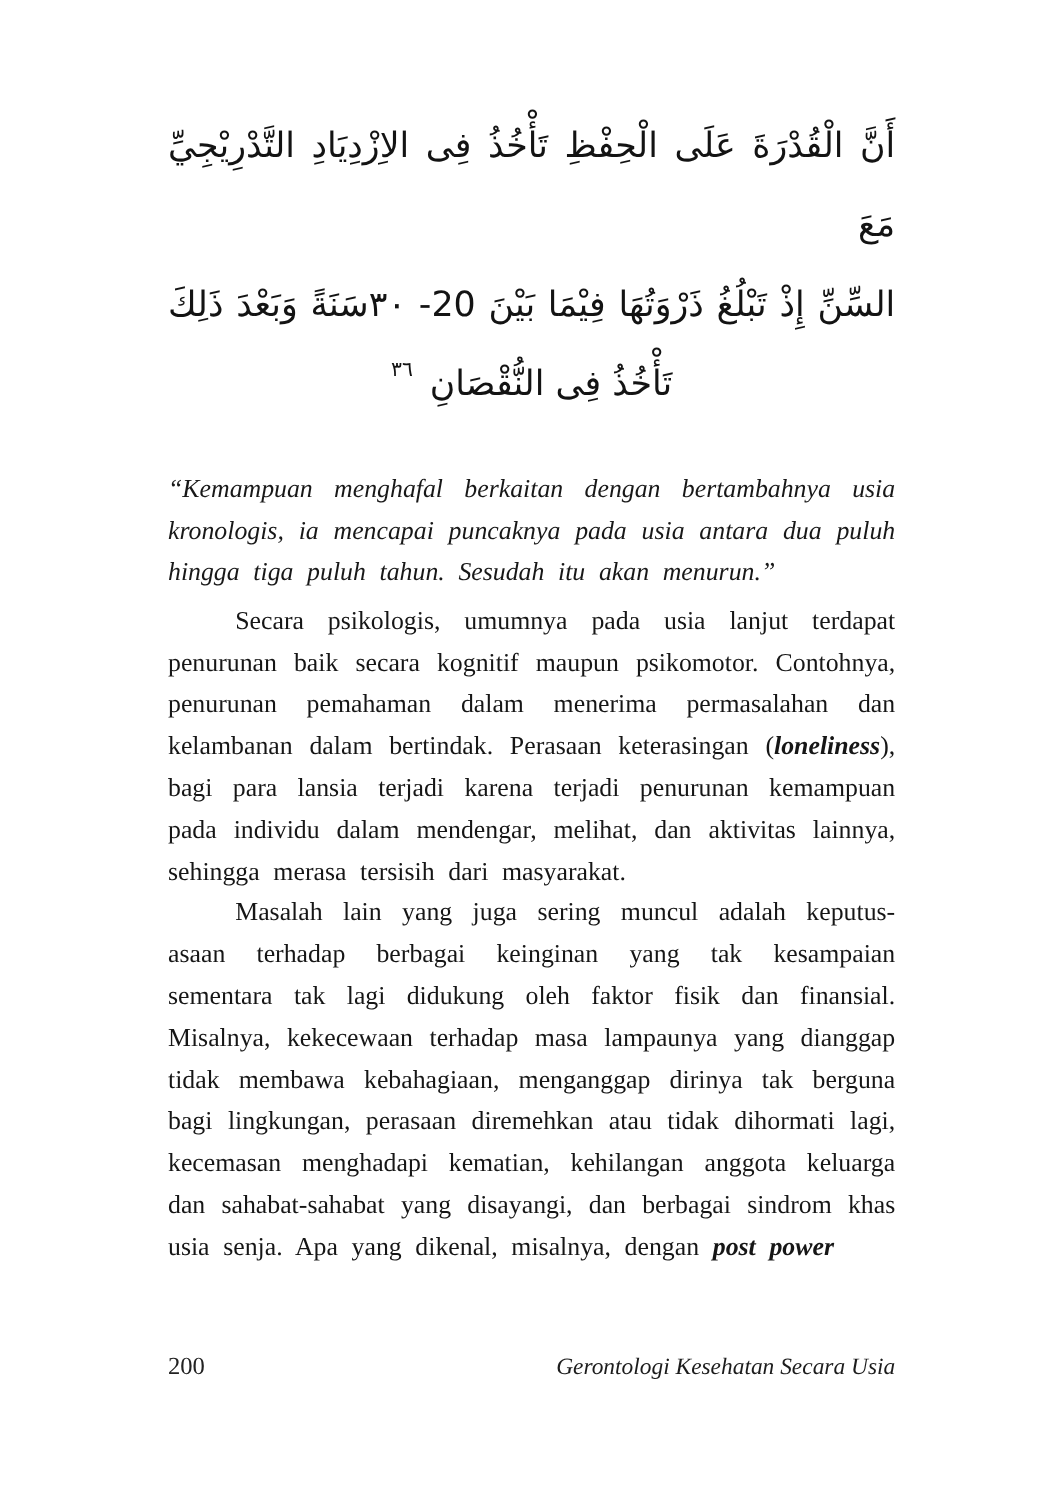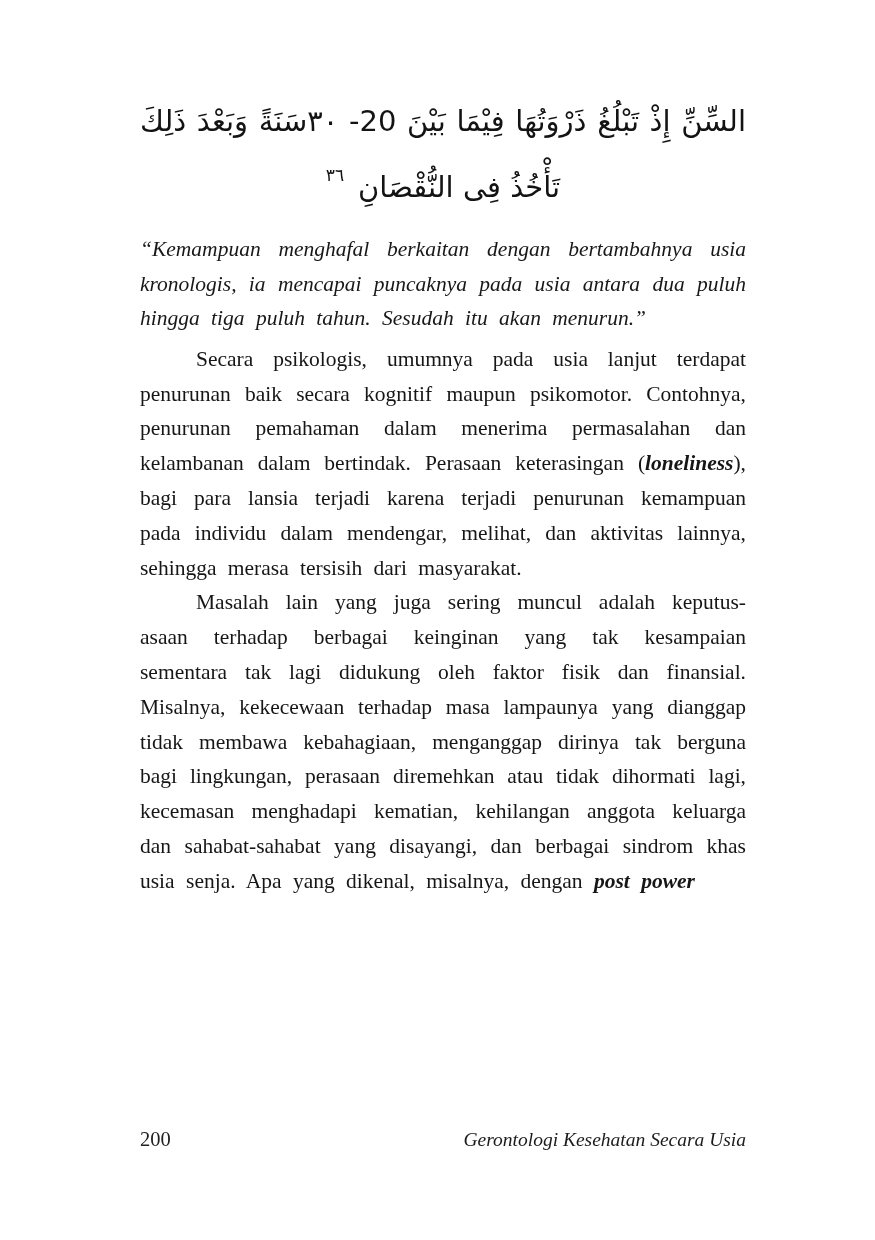--- a/index.html
+++ b/index.html
@@ -30,21 +30,21 @@
   .ar-just { text-align: justify; text-align-last: justify; }
   .ar-center { text-align: center; }
   .fn-marker {
     font-size: 17px;
     vertical-align: 16px;
     margin-right: 14px;
     line-height: 0;
   }
   
   .translation {
-    margin: 12px 0 6px 0;
+    margin: 38px 0 6px 0;
     font-style: italic;
     font-size: 21.5px;
     line-height: 34.6px;
     text-align: justify;
     word-spacing: 6px;
     color: #181818;
   }
   
   .body-para {
     margin: 0;
@@ -69,20 +69,21 @@
   .page-number { font-size: 20.5px; color: #222; }
   .running-title { font-style: italic; font-size: 19.5px; color: #1c1c1c; }
 </style>
 </head>
 <body>
 
 <div class="page">
   <main class="content">
 
     <div class="arabic-block" dir="rtl">
+      <div class="ar-line ar-just">أَنَّ الْقُدْرَةَ عَلَى الْحِفْظِ تَأْخُذُ فِى الاِزْدِيَادِ التَّدْرِيْجِيِّ مَعَ</div>
       <div class="ar-line ar-just">السِّنِّ إِذْ تَبْلُغُ ذَرْوَتُهَا فِيْمَا بَيْنَ 20- ٣٠سَنَةً وَبَعْدَ ذَلِكَ</div>
       <div class="ar-line ar-center"><span>تَأْخُذُ فِى النُّقْصَانِ</span><sup class="fn-marker">٣٦</sup></div>
     </div>
 
     <blockquote class="translation">“Kemampuan menghafal berkaitan dengan bertambahnya usia kronologis, ia mencapai puncaknya pada usia antara dua puluh hingga tiga puluh tahun. Sesudah itu akan menurun.”</blockquote>
 
     <p class="body-para"><span>Secara psikologis, umumnya pada usia lanjut terdapat penurunan baik secara kognitif maupun psikomotor. Contohnya, penurunan pemahaman dalam menerima permasalahan dan kelambanan dalam bertindak. Perasaan keterasingan (</span><i>loneliness</i><span>), bagi para lansia terjadi karena terjadi penurunan kemampuan pada individu dalam mendengar, melihat, dan aktivitas lainnya, sehingga merasa tersisih dari masyarakat.</span></p>
 
     <p class="body-para"><span>Masalah lain yang juga sering muncul adalah keputus-asaan terhadap berbagai keinginan yang tak kesampaian sementara tak lagi didukung oleh faktor fisik dan finansial. Misalnya, kekecewaan terhadap masa lampaunya yang dianggap tidak membawa kebahagiaan, menganggap dirinya tak berguna bagi lingkungan, perasaan diremehkan atau tidak dihormati lagi, kecemasan menghadapi kematian, kehilangan anggota keluarga dan sahabat-sahabat yang disayangi, dan berbagai sindrom khas usia senja. Apa yang dikenal, misalnya, dengan </span><i>post power</i><span></span></p>
 

